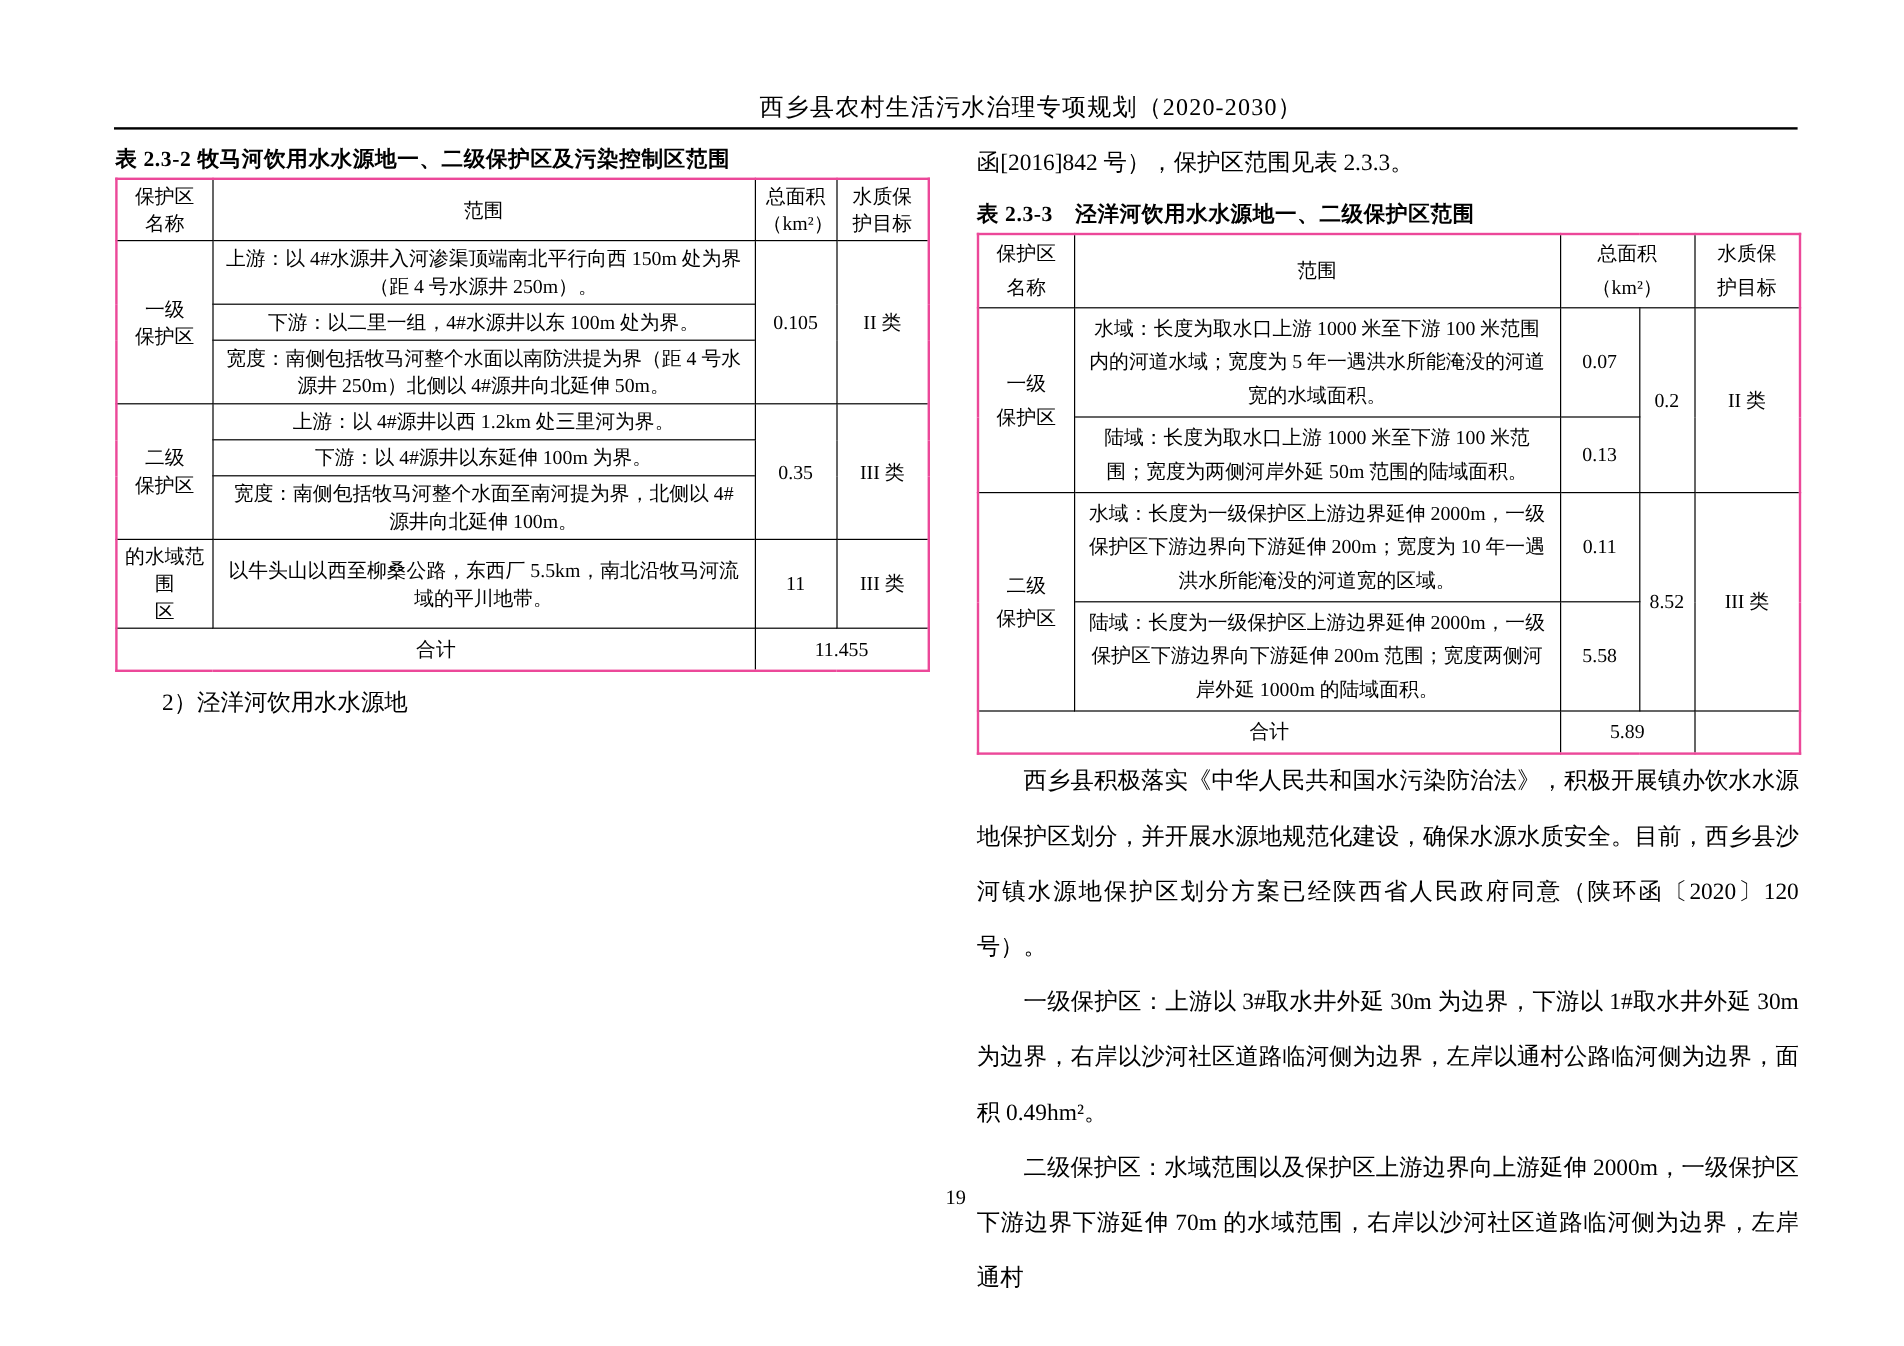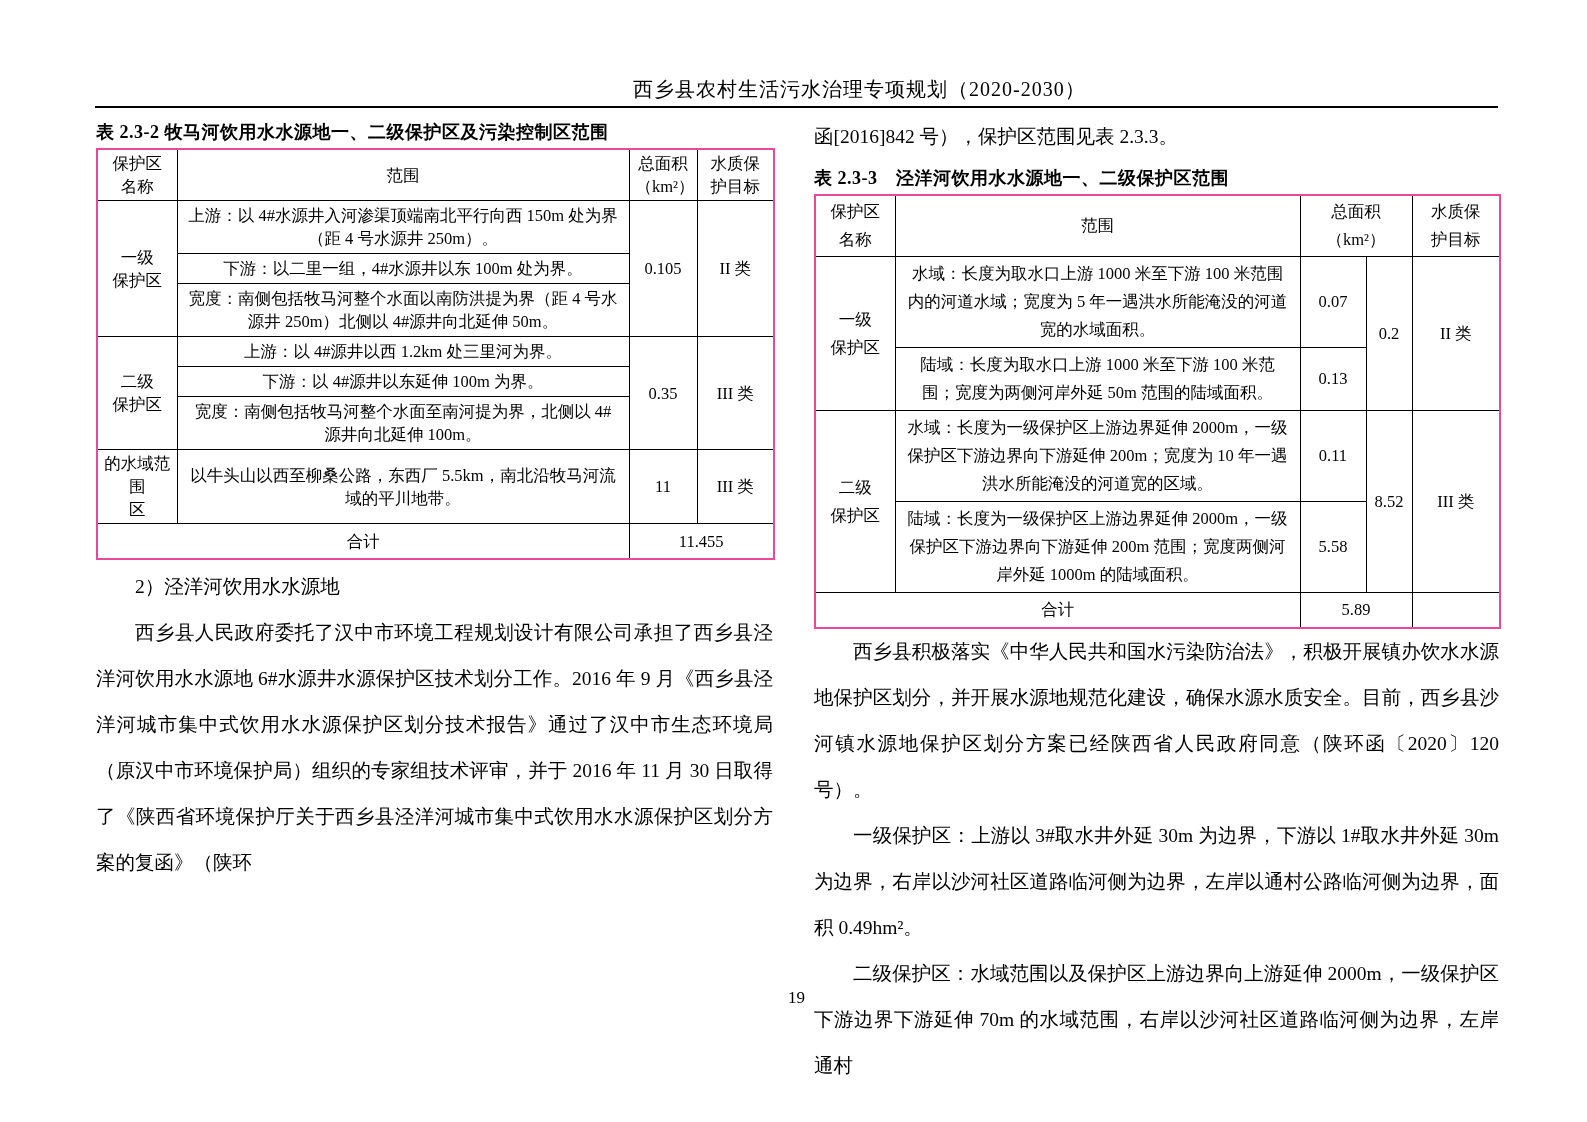--- a/index.html
+++ b/index.html
@@ -101,21 +101,20 @@
         <td>III 类</td>
       </tr>
       <tr class="total-row">
         <td colspan="2">合计</td>
         <td colspan="2">11.455</td>
       </tr>
     </tbody>
   </table>
 
   <p class="para" style="margin-top:4px">2）泾洋河饮用水水源地</p>
-  <p class="para">西乡县人民政府委托了汉中市环境工程规划设计有限公司承担了西乡县泾洋河饮用水水源地 6#水源井水源保护区技术划分工作。2016 年 9 月《西乡县泾洋河城市集中式饮用水水源保护区划分技术报告》通过了汉中市生态环境局（原汉中市环境保护局）组织的专家组技术评审，并于 2016 年 11 月 30 日取得了《陕西省环境保护厅关于西乡县泾洋河城市集中式饮用水水源保护区划分方案的复函》（陕环</p>
 </div>
 
 <div class="col col-right">
   <p class="para no-indent">函[2016]842 号），保护区范围见表 2.3.3。</p>
 
   <div class="tbl-title">表 2.3-3　泾洋河饮用水水源地一、二级保护区范围</div>
 
   <table class="t2">
     <colgroup>
       <col style="width:80px">

